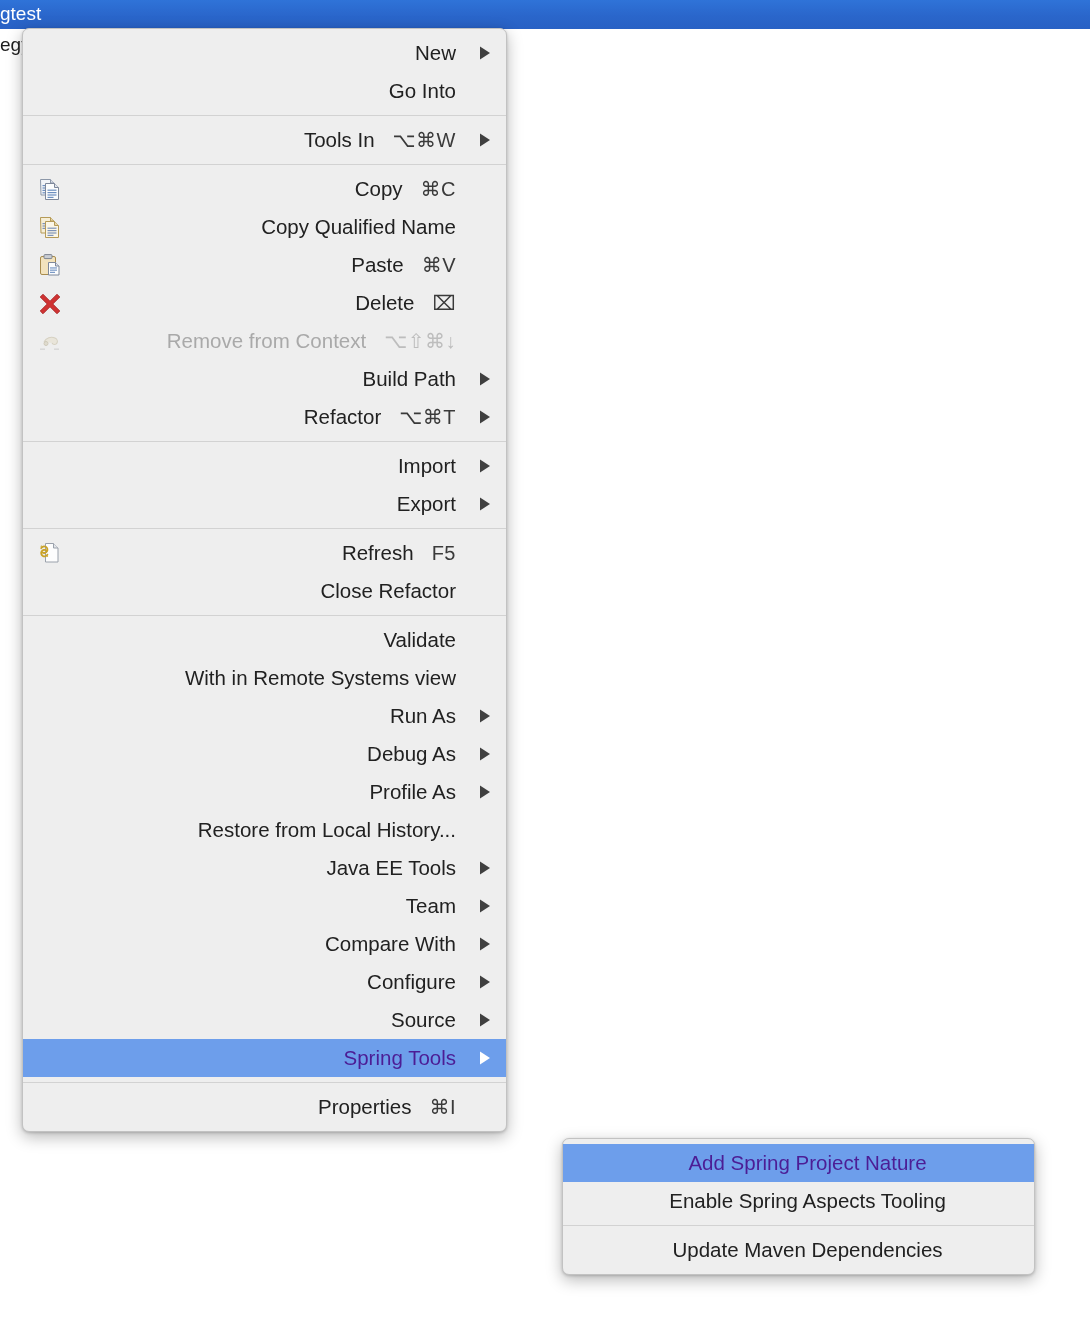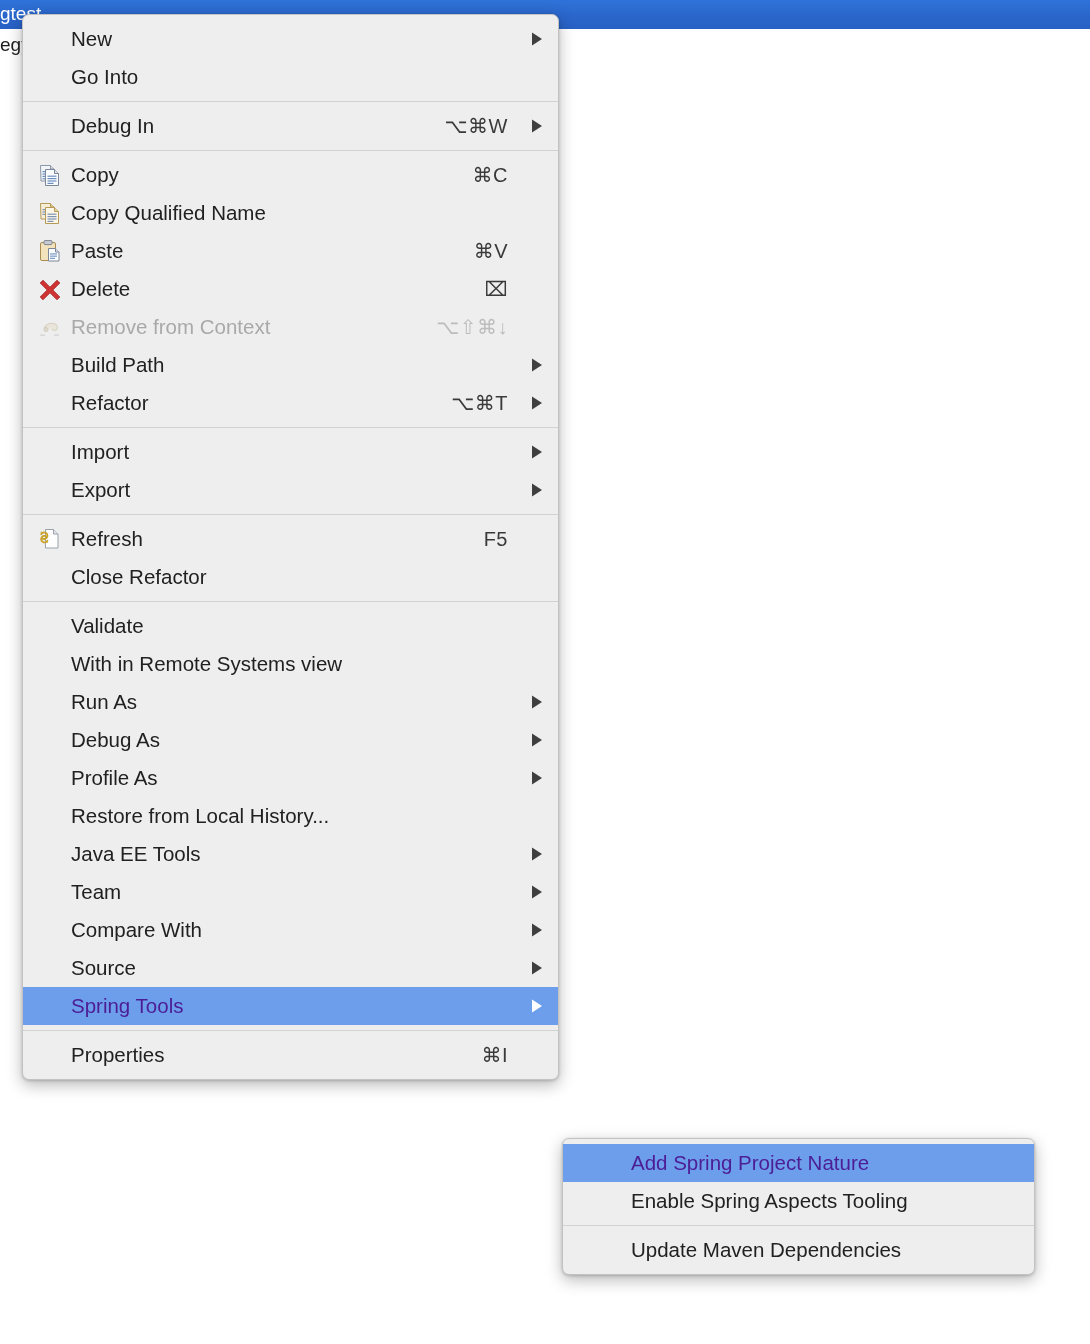--- a/index.html
+++ b/index.html
@@ -55,22 +55,23 @@
     background: #eeeeee;
     border: 1px solid #c2c2c2;
     border-radius: 7px;
     box-shadow: 0 5px 16px rgba(0,0,0,0.28), 0 1px 3px rgba(0,0,0,0.18);
     padding: 5px 0 5px 0;
     box-sizing: border-box;
   }
 
   #context-menu {
     left: 22px;
-    top: 14px;
-    width: 537px;
+    top: 28px;
+    width: 485px;
+    text-align: right;
   }
 
   #submenu {
     left: 562px;
     top: 1138px;
     width: 473px;
   }
 
   .menu-inner {
     position: relative;
@@ -134,21 +135,21 @@
   }
   .mi-arrow svg { display: block; }
 
   .separator {
     height: 1px;
     background: #d2d2d2;
     margin: 5px 0 5px 0;
   }
 
   
-  #submenu .mi-label { padding-left: 24px; }
+  #submenu .mi-label { padding-left: 24px; text-align: center; }
 
   
   .ico { display:block; }
 </style>
 </head>
 <body>
 
 <div id="root">
 
   <div class="bg-white-panel"></div>
@@ -168,21 +169,21 @@
           </span>
         </div>
         <div class="menu-item">
           <span class="mi-icon blank"></span>
           <span class="mi-label">Go Into</span>
           <span class="mi-arrow"></span>
         </div>
         <div class="separator"></div>
         <div class="menu-item">
           <span class="mi-icon blank"></span>
-          <span class="mi-label">Debug In</span>
+          <span class="mi-label">Tools In</span>
           <span class="mi-accel">⌥⌘W</span>
           <span class="mi-arrow">
             <svg width="13" height="16" viewBox="0 0 13 16">
               <path d="M1 1.5L11 8 1 14.5z" fill="#3f3f3f"></path>
             </svg>
           </span>
         </div>
         <div class="separator"></div>
         <div class="menu-item">
           <span class="mi-icon">
@@ -399,20 +400,29 @@
           <span class="mi-icon blank"></span>
           <span class="mi-label">Compare With</span>
           <span class="mi-arrow">
             <svg width="13" height="16" viewBox="0 0 13 16">
               <path d="M1 1.5L11 8 1 14.5z" fill="#3f3f3f"></path>
             </svg>
           </span>
         </div>
         <div class="menu-item">
           <span class="mi-icon blank"></span>
+          <span class="mi-label">Configure</span>
+          <span class="mi-arrow">
+            <svg width="13" height="16" viewBox="0 0 13 16">
+              <path d="M1 1.5L11 8 1 14.5z" fill="#3f3f3f"></path>
+            </svg>
+          </span>
+        </div>
+        <div class="menu-item">
+          <span class="mi-icon blank"></span>
           <span class="mi-label">Source</span>
           <span class="mi-arrow">
             <svg width="13" height="16" viewBox="0 0 13 16">
               <path d="M1 1.5L11 8 1 14.5z" fill="#3f3f3f"></path>
             </svg>
           </span>
         </div>
         <div class="menu-item highlight">
           <span class="mi-icon blank"></span>
           <span class="mi-label">Spring Tools</span>

